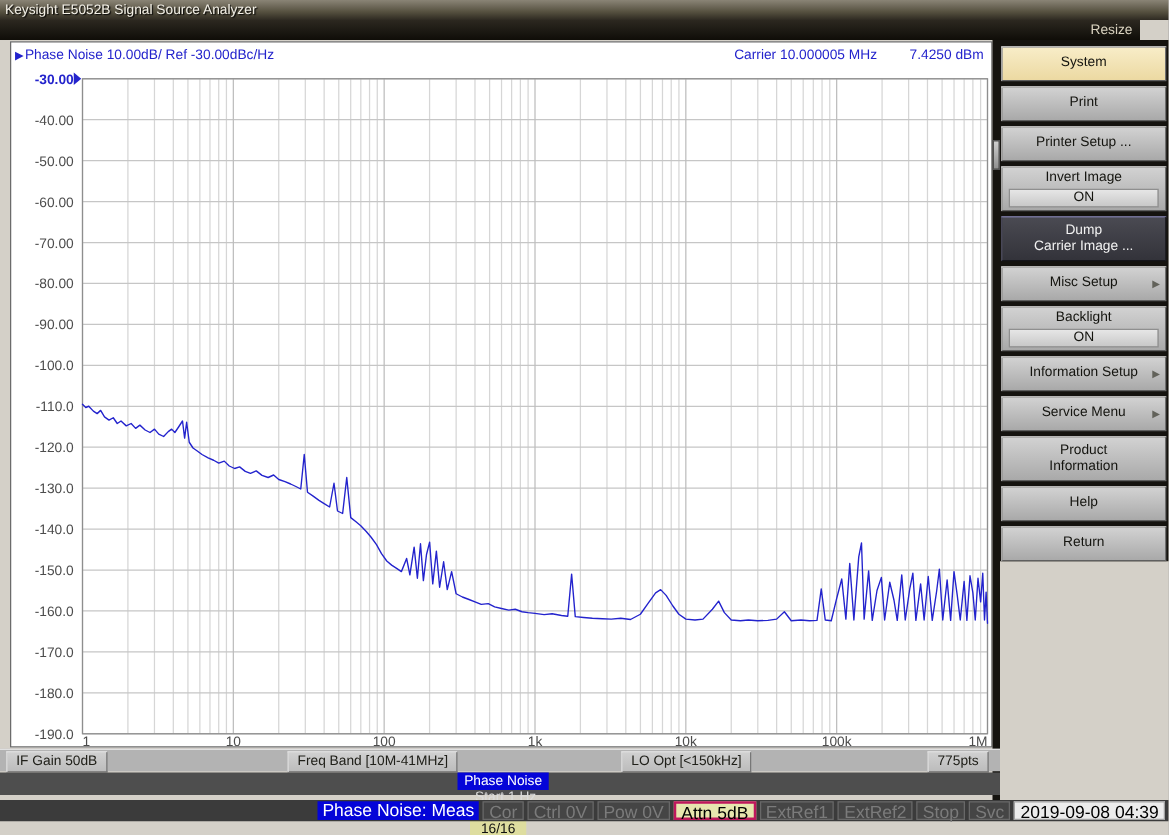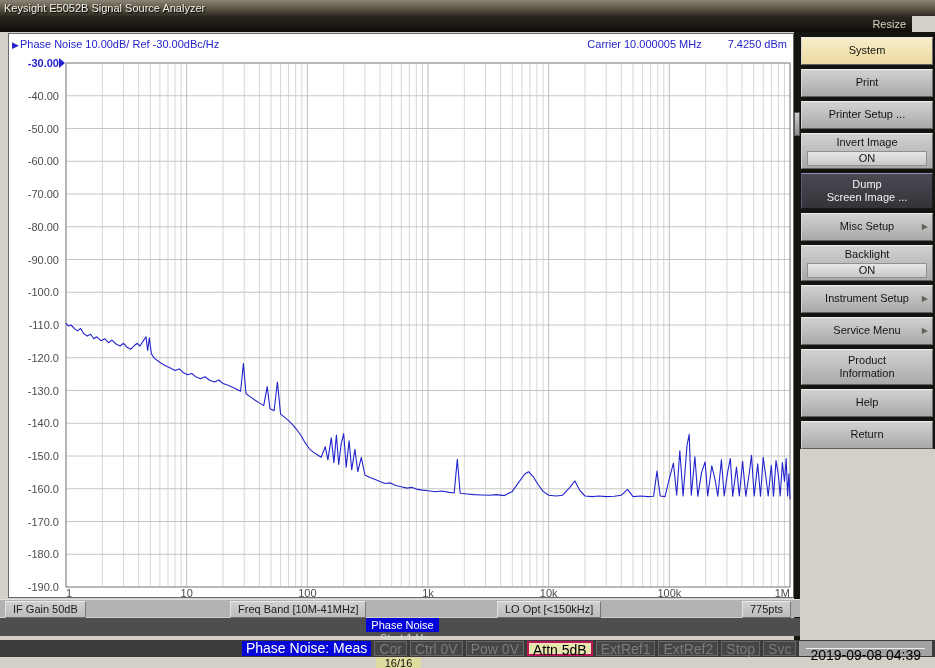--- a/index.html
+++ b/index.html
@@ -71,21 +71,21 @@
               width:13px;text-align:center;margin-right:3px;line-height:13px;}
   
   .status-bar{position:absolute;left:0;top:640px;width:935px;height:17px;
               background:#3b3b3b;display:flex;align-items:center;
               justify-content:flex-end;padding-right:3px;box-sizing:border-box;}
   .st-chip{font-size:14px;height:15px;line-height:14px;padding:0 4px;margin-left:3px;
            box-sizing:border-box;white-space:nowrap;}
   .st-active{background:#0404d8;color:#ffffff;}
   .st-disabled{background:#454545;color:#7b7b7b;border:1px solid #686868;}
   .st-yellow{background:#e6e6ae;color:#000;border:2px solid #be185d;}
-  .st-date{background:#ececec;color:#000;border:7px solid #a3a3a3;text-align:right;}
+  .st-date{background:#ececec;color:#000;border:1px solid #a3a3a3;text-align:right;}
 </style>
 </head>
 <body>
 
 <div class="screen" data-name="app-window">
 
   <div class="titlebar" data-name="window-title">Keysight E5052B Signal Source Analyzer</div>
 
   <div class="menubar" data-name="menu-bar"><span data-name="resize-button">Resize</span></div>
 
@@ -209,32 +209,32 @@
         </div>
         <div class="sb-btn" data-name="softkey-printer-setup">
           <span data-name="softkey-label">Printer Setup ...</span>
         </div>
         <div class="sb-btn two" data-name="softkey-invert-image">
           <span data-name="softkey-label">Invert Image</span>
           <span class="subvalue" data-name="softkey-value">ON</span>
         </div>
         <div class="sb-btn two dark" data-name="softkey-dump-screen-image">
           <span data-name="softkey-label">Dump</span>
-          <span data-name="softkey-label">Screen Image ...</span>
+          <span data-name="softkey-label">Carrier Image ...</span>
         </div>
         <div class="sb-btn" data-name="softkey-misc-setup">
           <span data-name="softkey-label">Misc Setup</span>
           <span class="arrow" data-name="submenu-arrow-icon">▶</span>
         </div>
         <div class="sb-btn two" data-name="softkey-backlight">
           <span data-name="softkey-label">Backlight</span>
           <span class="subvalue" data-name="softkey-value">ON</span>
         </div>
         <div class="sb-btn" data-name="softkey-instrument-setup">
-          <span data-name="softkey-label">Instrument Setup</span>
+          <span data-name="softkey-label">Information Setup</span>
           <span class="arrow" data-name="submenu-arrow-icon">▶</span>
         </div>
         <div class="sb-btn" data-name="softkey-service-menu">
           <span data-name="softkey-label">Service Menu</span>
           <span class="arrow" data-name="submenu-arrow-icon">▶</span>
         </div>
         <div class="sb-btn two" data-name="softkey-product-information">
           <span data-name="softkey-label">Product</span>
           <span data-name="softkey-label">Information</span>
         </div>

